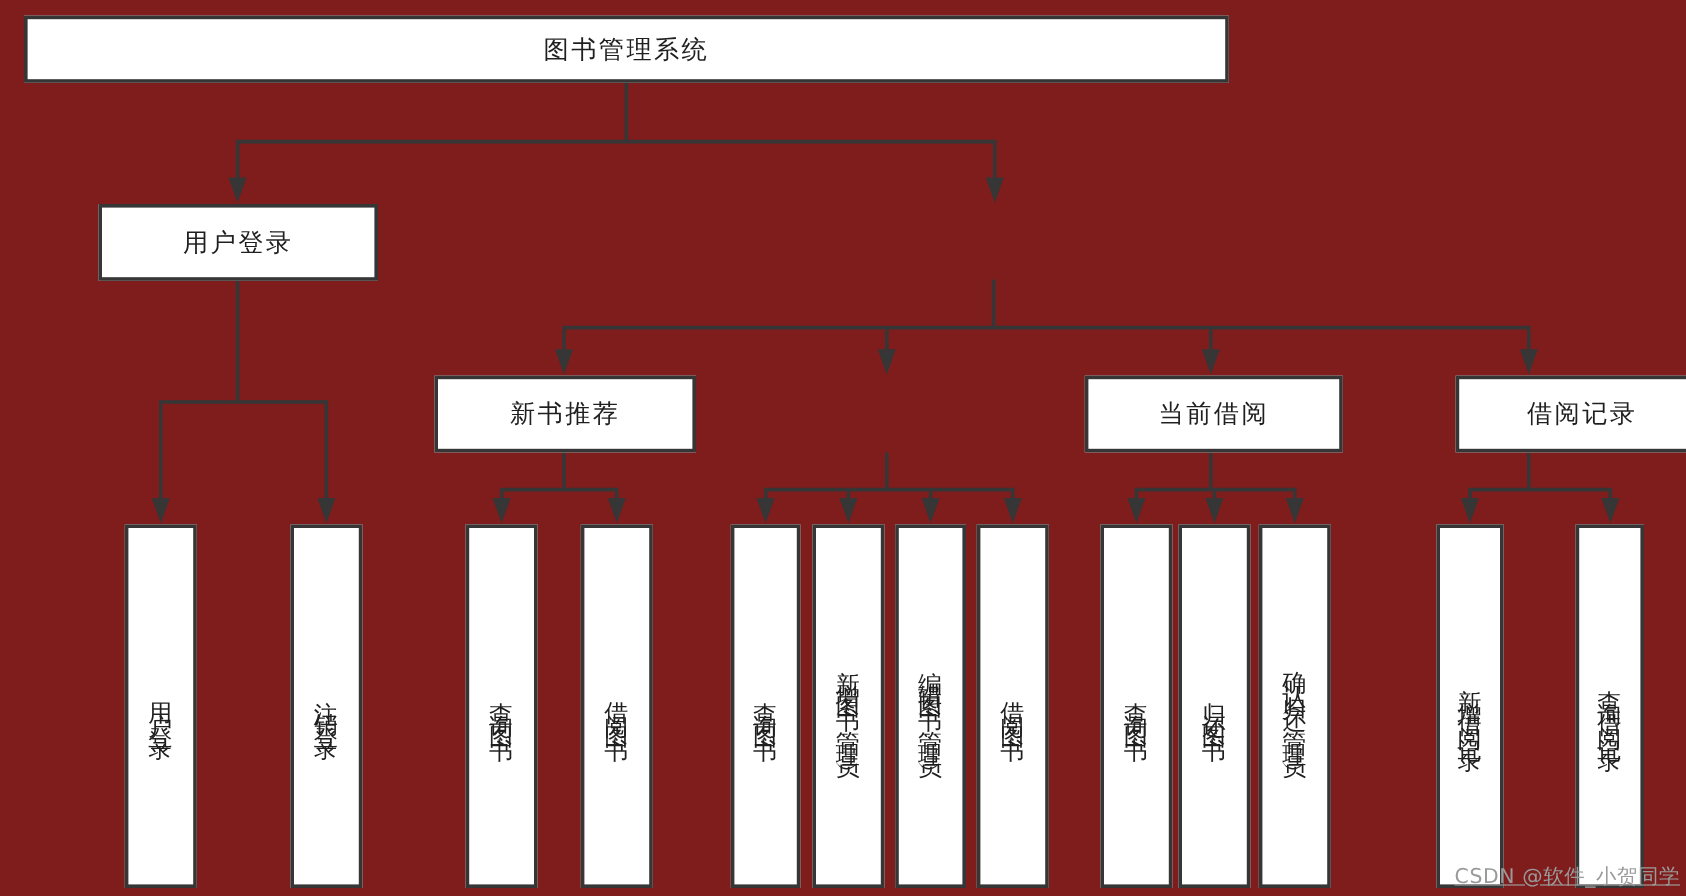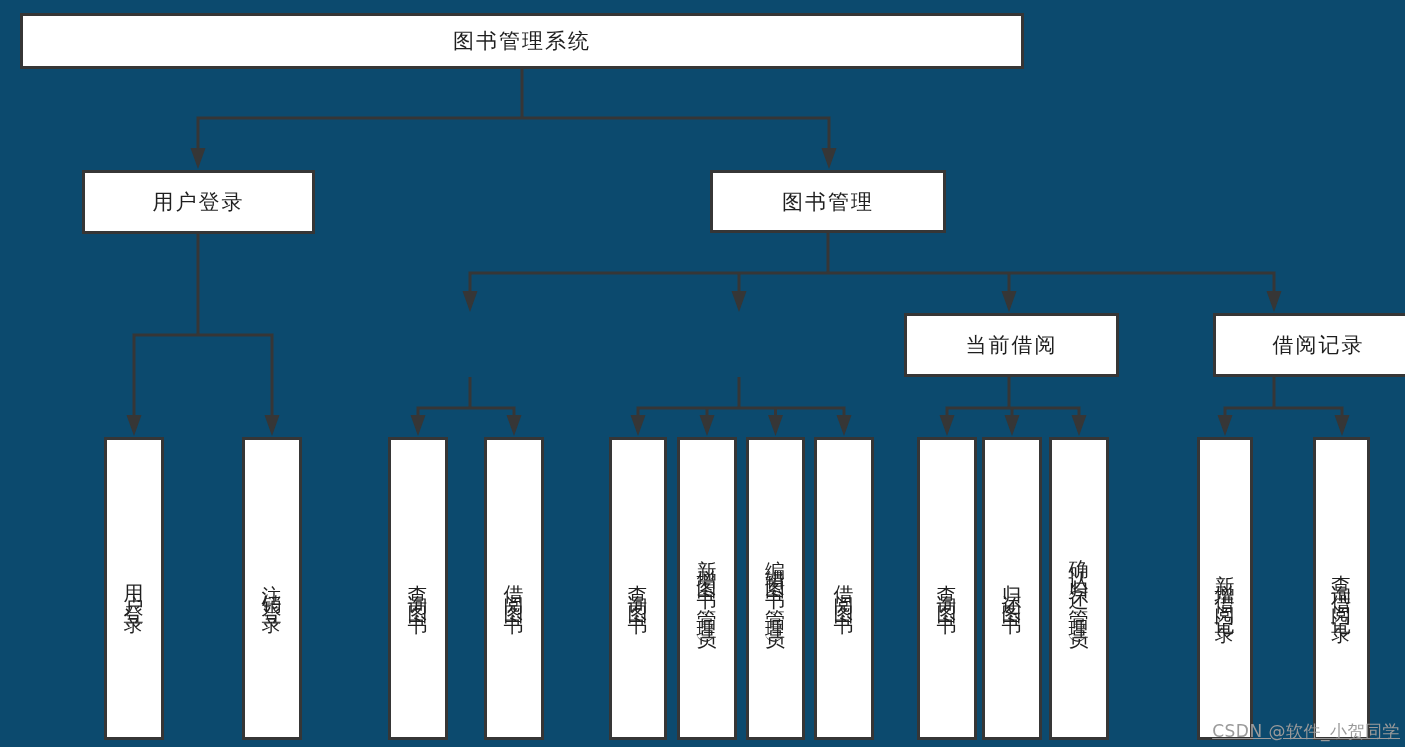--- a/index.html
+++ b/index.html
@@ -4,21 +4,21 @@
 <style>
   html, body {
     margin: 0;
     padding: 0;
     background: #ffffff;
   }
   .canvas {
     position: relative;
     width: 1405px;
     height: 747px;
-    background: #0c4a6e;
+    background: #7f1d1d;
     overflow: hidden;
     font-family: "DejaVu Sans", "Liberation Sans", sans-serif;
     color: #1f1f1f;
   }
   .wires {
     position: absolute;
     left: 0;
     top: 0;
     z-index: 1;
   }
@@ -91,22 +91,22 @@
       <polygon points="1004.5,415 1019.5,415 1012,436"></polygon>
       <polygon points="1071.5,415 1086.5,415 1079,436"></polygon>
       <polygon points="1217.5,415 1232.5,415 1225,436"></polygon>
       <polygon points="1334.5,415 1349.5,415 1342,436"></polygon>
     </g>
   </svg>
 
   <div class="node" style="left:20px; top:13px; width:1004px; height:56px">图书管理系统</div>
 
   <div class="node" style="left:82px; top:170px; width:233px; height:64px">用户登录</div>
-  <div class="node" style="left:710px; top:170px; width:236px; height:63px">图书管理</div>
 
+  <div class="node" style="left:362px; top:313px; width:218px; height:64px">新书推荐</div>
   <div class="node" style="left:904px; top:313px; width:215px; height:64px">当前借阅</div>
   <div class="node" style="left:1213px; top:313px; width:211px; height:64px">借阅记录</div>
 
   <div class="vnode" style="left:104px; top:437px; width:60px; height:303px">用户登录</div>
   <div class="vnode" style="left:242px; top:437px; width:60px; height:303px">注销登录</div>
 
   <div class="vnode" style="left:388px; top:437px; width:60px; height:303px">查询图书</div>
   <div class="vnode" style="left:484px; top:437px; width:60px; height:303px">借阅图书</div>
 
   <div class="vnode" style="left:609px; top:437px; width:58px; height:303px">查询图书</div>

